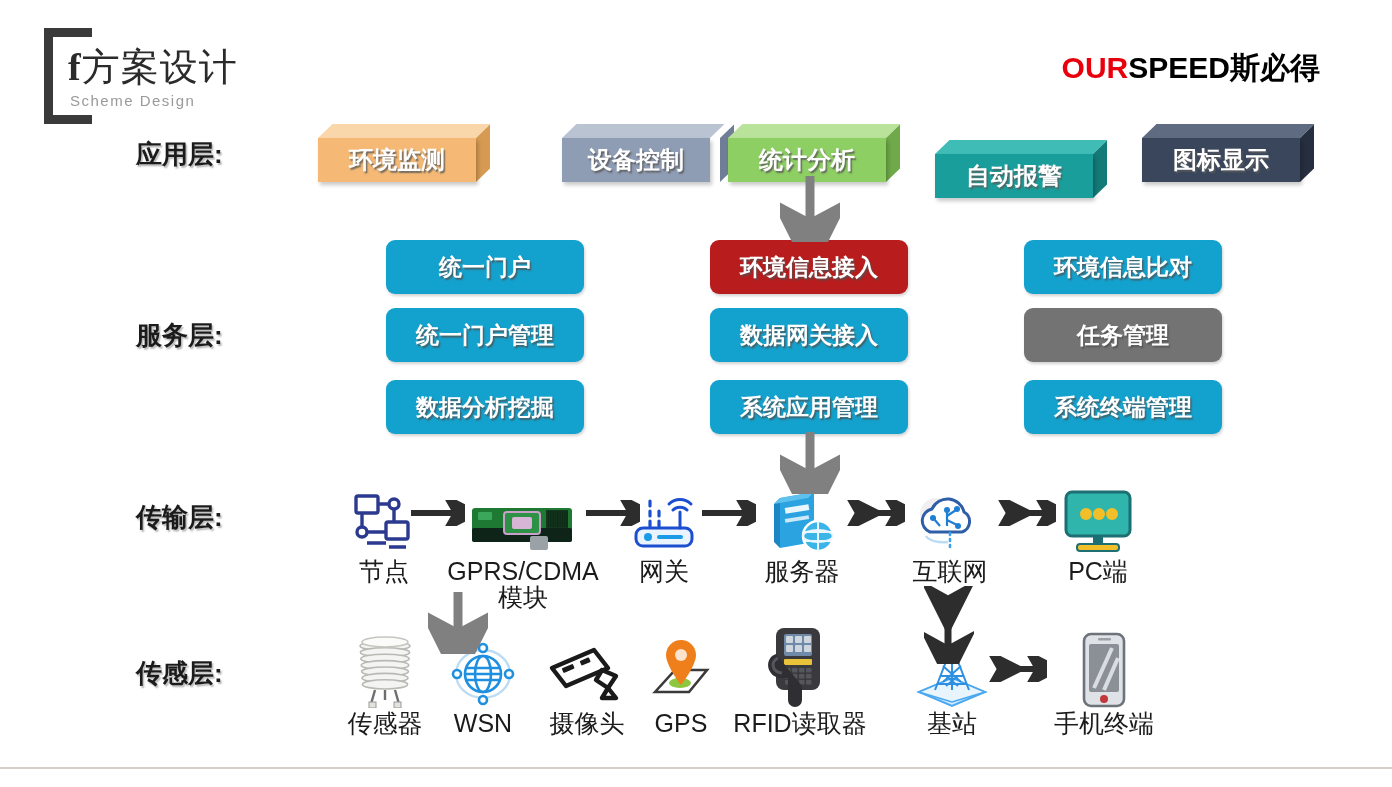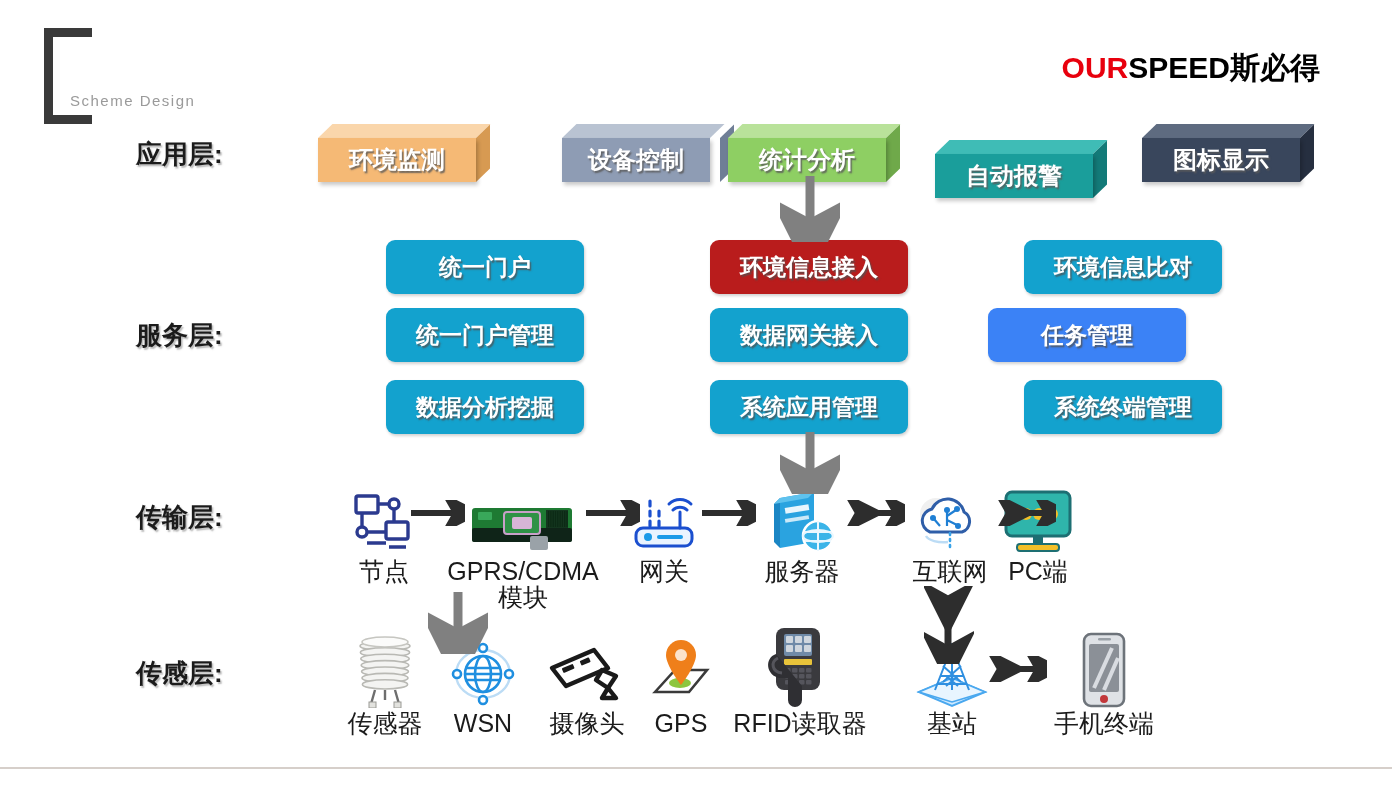--- a/index.html
+++ b/index.html
@@ -65,20 +65,23 @@
 </head>
 <body>
 
 <div class="stage">
 
   <div class="title-frame">
     <i class="tf-v"></i>
       <i class="tf-t"></i>
       <i class="tf-b"></i>
   </div>
+  <div class="title-main">
+    <span class="f">f</span><span>方案设计</span>
+  </div>
   <div class="title-sub">Scheme  Design</div>
   <div class="brand">
     <span class="red">OUR</span><span>SPEED斯必得</span>
   </div>
 
   <div class="layer-label" style="left:136px;top:137px;">应用层:</div>
   <div class="layer-label" style="left:136px;top:318px;">服务层:</div>
   <div class="layer-label" style="left:136px;top:500px;">传输层:</div>
   <div class="layer-label" style="left:136px;top:656px;">传感层:</div>
 
@@ -111,21 +114,21 @@
     </div>
 
   <div id="service-pills">
       <div class="pill" style="left: 386px; top: 240px; width: 198px; background: rgb(19, 162, 206);">统一门户</div>
       <div class="pill" style="left: 386px; top: 308px; width: 198px; background: rgb(19, 162, 206);">统一门户管理</div>
       <div class="pill" style="left: 386px; top: 380px; width: 198px; background: rgb(19, 162, 206);">数据分析挖掘</div>
       <div class="pill" style="left: 710px; top: 240px; width: 198px; background: #b91c1c;">环境信息接入</div>
       <div class="pill" style="left: 710px; top: 308px; width: 198px; background: rgb(19, 162, 206);">数据网关接入</div>
       <div class="pill" style="left: 710px; top: 380px; width: 198px; background: rgb(19, 162, 206);">系统应用管理</div>
       <div class="pill" style="left: 1024px; top: 240px; width: 198px; background: rgb(19, 162, 206); text-align: center;">环境信息比对</div>
-      <div class="pill" style="left: 988px; top: 308px; width: 198px; background: #3b82f6;">任务管理</div>
+      <div class="pill" style="left: 1024px; top: 308px; width: 198px; background: #737373;">任务管理</div>
       <div class="pill" style="left: 1024px; top: 380px; width: 198px; background: rgb(19, 162, 206);">系统终端管理</div>
     </div>
 
   <div id="trans-nodes">
       <div class="node" style="left: 336px; top: 484px; width: 96px;">
         <div class="art">
           <svg width="68" height="68" viewBox="0 0 68 68">
             <g fill="none" stroke="#2b3a8f" stroke-width="3.4">
         <rect x="6" y="8" width="22" height="17" rx="2"></rect>
         <rect x="36" y="34" width="22" height="17" rx="2"></rect>
@@ -214,21 +217,21 @@
               <circle cx="23" cy="32" r="3"></circle>
             </g>
         <g stroke="#3aa3e8" stroke-width="2.6" stroke-linecap="round" stroke-dasharray="2 4">
               <path d="M40 47v16"></path>
             </g>
         <path d="M16 50a18 8 0 0 0 22 6" fill="none" stroke="#bcdcf5" stroke-width="2.4"></path>
           </svg>
         </div>
         <div class="cap">互联网</div>
       </div>
-      <div class="node" style="left: 980px; top: 484px; width: 116px;">
+      <div class="node" style="left: 1040px; top: 484px; width: 116px;">
         <div class="art">
           <svg width="74" height="70" viewBox="0 0 74 70">
             <rect x="5" y="6" width="64" height="44" rx="6" fill="#2fb5ab" stroke="#1d6f73" stroke-width="3"></rect>
         <g fill="#f3bf28">
               <circle cx="25" cy="28" r="6"></circle>
               <circle cx="38" cy="28" r="6"></circle>
               <circle cx="51" cy="28" r="6"></circle>
             </g>
         <rect x="32" y="50" width="10" height="9" fill="#1d6f73"></rect>
         <rect x="16" y="58" width="42" height="7" rx="3" fill="#f3bf28" stroke="#1d6f73" stroke-width="2"></rect>

